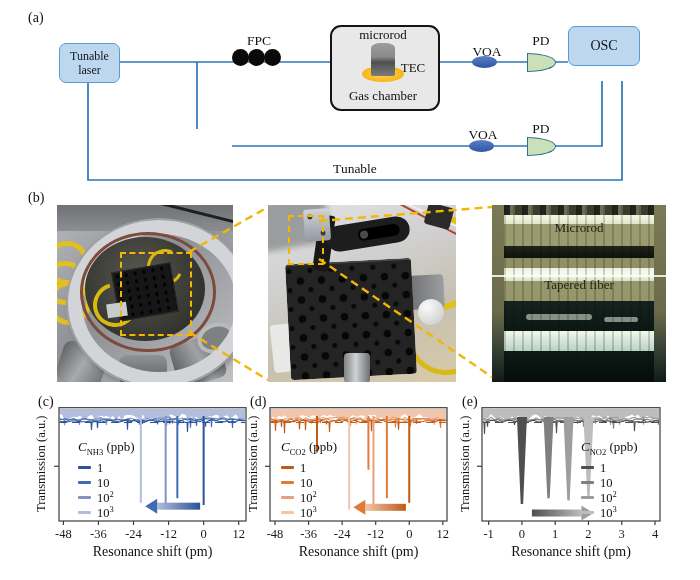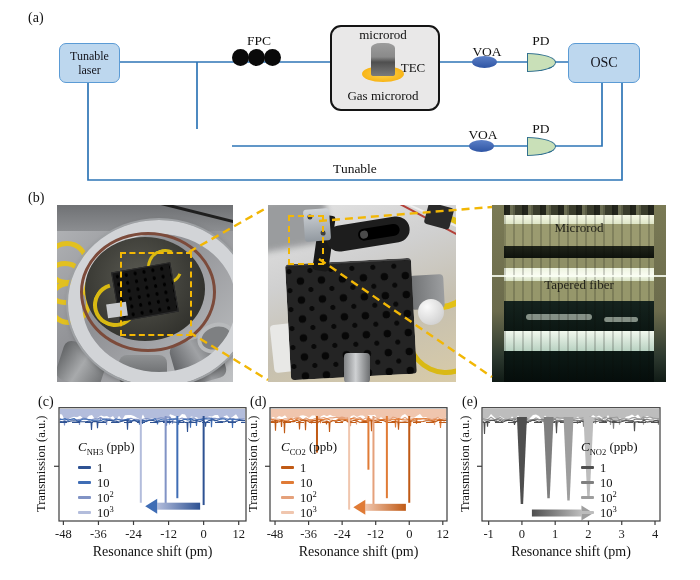--- a/index.html
+++ b/index.html
@@ -110,29 +110,29 @@
   <div class="lbl" style="left:239px;top:33px;width:40px;">FPC</div>
   <div class="fpc-dot" style="left:232px;top:49px;"></div>
   <div class="fpc-dot" style="left:248px;top:49px;"></div>
   <div class="fpc-dot" style="left:264px;top:49px;"></div>
 
   <div class="chamber"></div>
   <div class="lbl" style="left:340px;top:27px;width:86px;font-size:13px;">microrod</div>
   <div class="tec-glow"></div>
   <div class="cyl"></div>
   <div class="lbl" style="left:396px;top:60px;width:34px;font-size:13px;">TEC</div>
-  <div class="lbl" style="left:340px;top:88px;width:86px;font-size:13px;">Gas microrod</div>
+  <div class="lbl" style="left:340px;top:88px;width:86px;font-size:13px;">Gas chamber</div>
 
   <div class="lbl" style="left:467px;top:44px;width:40px;">VOA</div>
   <div class="voa" style="left:472px;top:56px;width:25px;height:12px;"></div>
 
   <div class="lbl" style="left:521px;top:33px;width:40px;">PD</div>
   <div class="pd" style="left:527px;top:53px;width:27px;height:17px;"></div>
 
-  <div class="comp-box" style="left:568px;top:43px;width:70px;height:38px;font-size:14px;">
+  <div class="comp-box" style="left:568px;top:26px;width:70px;height:38px;font-size:14px;">
     <span>OSC</span>
   </div>
 
 
   <div class="lbl" style="left:463px;top:127px;width:40px;">VOA</div>
   <div class="voa" style="left:469px;top:140px;width:25px;height:12px;"></div>
 
   <div class="lbl" style="left:521px;top:121px;width:40px;">PD</div>
   <div class="pd" style="left:527px;top:137px;width:27px;height:17px;"></div>
 

